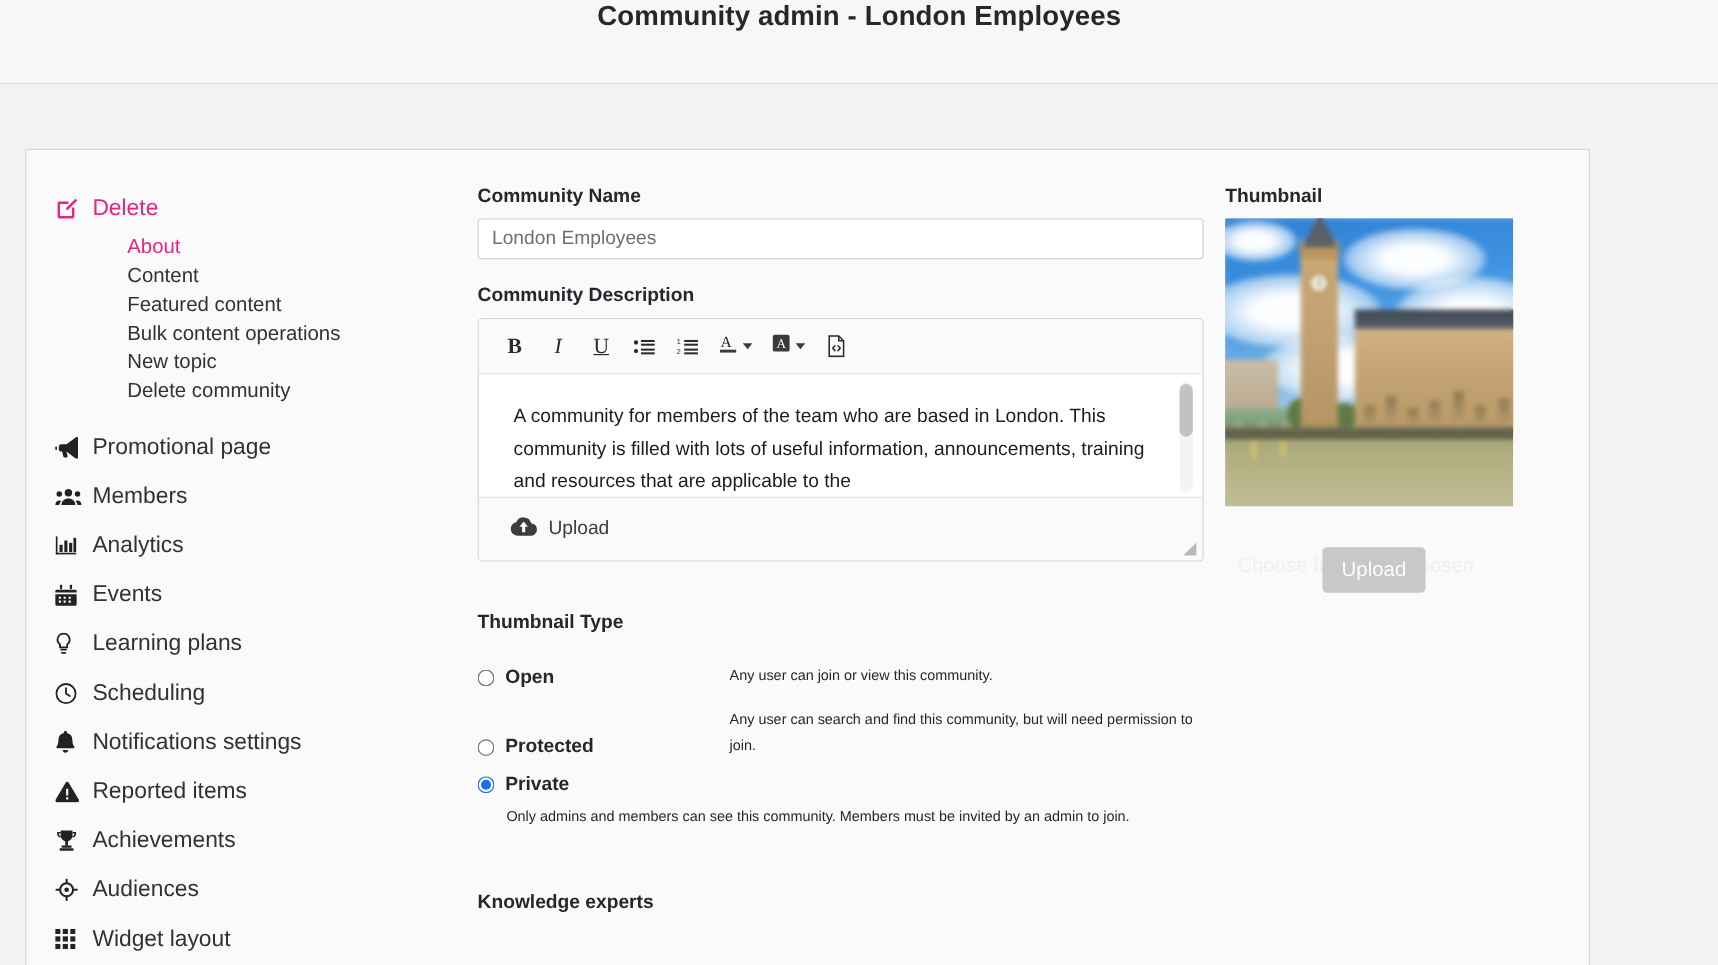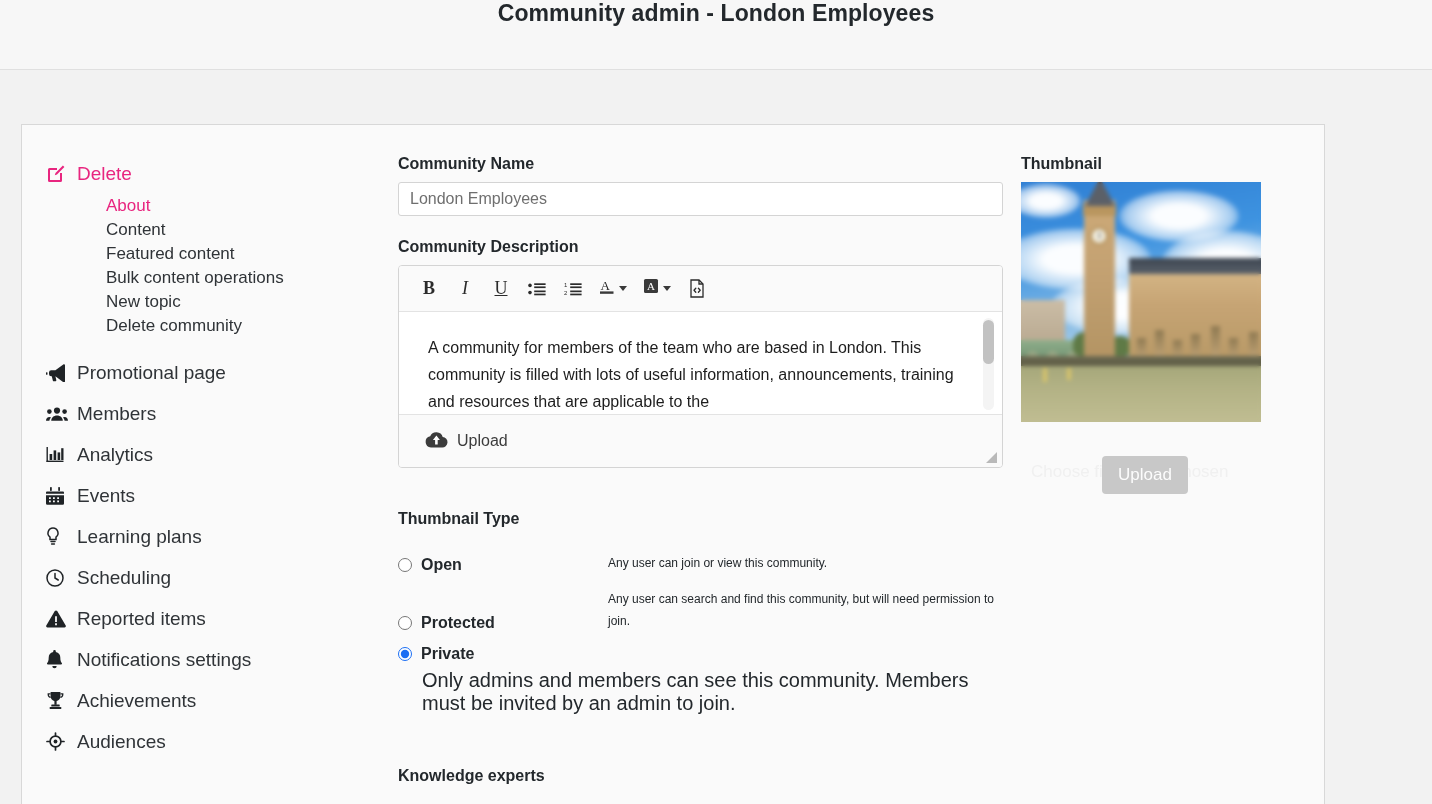--- a/index.html
+++ b/index.html
@@ -233,21 +233,21 @@
     color: #23282c;
     cursor: pointer;
   }
   .radio-desc {
     font-size: 12px;
     color: #23282c;
     line-height: 22px;
     padding-top: 1px;
   }
   .radio-desc-block {
-    font-size: 20px;
+    font-size: 12px;
     color: #23282c;
     line-height: 23px;
     padding-left: 24px;
     margin-top: 6px;
     max-width: 730px;
   }
 
   .spacer-56 { height: 52px; }
 
   
@@ -481,35 +481,35 @@
         <svg width="18" height="18" viewBox="0 0 18 18" fill="none" stroke="#1f2326" stroke-width="1.5">
           <circle cx="9" cy="9" r="8"></circle>
           <path d="M9 4.4V9l3.2 2" stroke-linecap="round"></path>
         </svg>
       </span>
       <span>Scheduling</span>
     </div>
 
     <div class="nav-item">
       <span class="nav-icon">
-        <svg width="20" height="18" viewBox="0 0 20 18" fill="#1f2326">
-          <path d="M11.2 1.1a1.4 1.4 0 0 0-2.4 0L.3 15.4A1.4 1.4 0 0 0 1.5 17.5h17a1.4 1.4 0 0 0 1.2-2.1L11.2 1.1Zm-2.1 5.2h1.8v5.6H9.1V6.3Zm0 7h1.8v2H9.1v-2Z" fill-rule="evenodd"></path>
-        </svg>
-      </span>
-      <span>Reported items</span>
-    </div>
-
-    <div class="nav-item">
-      <span class="nav-icon">
         <svg width="17" height="19" viewBox="0 0 17 19" fill="#1f2326">
           <path d="M8.5 0a1.3 1.3 0 0 1 1.3 1.3v.6a5.8 5.8 0 0 1 4.5 5.6c0 3.3.8 4.7 1.5 5.5.5.6.1 1.5-.7 1.5H1.9c-.8 0-1.2-.9-.7-1.5.7-.8 1.5-2.2 1.5-5.5a5.8 5.8 0 0 1 4.5-5.6v-.6A1.3 1.3 0 0 1 8.5 0Z"></path>
           <path d="M6.3 16.1h4.4a2.2 2.2 0 0 1-4.4 0Z"></path>
         </svg>
       </span>
       <span>Notifications settings</span>
+    </div>
+
+    <div class="nav-item">
+      <span class="nav-icon">
+        <svg width="20" height="18" viewBox="0 0 20 18" fill="#1f2326">
+          <path d="M11.2 1.1a1.4 1.4 0 0 0-2.4 0L.3 15.4A1.4 1.4 0 0 0 1.5 17.5h17a1.4 1.4 0 0 0 1.2-2.1L11.2 1.1Zm-2.1 5.2h1.8v5.6H9.1V6.3Zm0 7h1.8v2H9.1v-2Z" fill-rule="evenodd"></path>
+        </svg>
+      </span>
+      <span>Reported items</span>
     </div>
 
     <div class="nav-item">
       <span class="nav-icon">
         <svg width="19" height="19" viewBox="0 0 19 19" fill="#1f2326">
           <path d="M4.6 1h9.8v4.3c0 2.7-2.2 4.9-4.9 4.9S4.6 8 4.6 5.3V1Z"></path>
           <path d="M4.6 2.3H1.6v1.4c0 1.9 1.4 3.2 3 3.3V5.6c-.9-.1-1.6-.8-1.6-1.9v-.2h1.6V2.3Zm9.8 0h3v1.4c0 1.9-1.4 3.2-3 3.3V5.6c.9-.1 1.6-.8 1.6-1.9v-.2h-1.6V2.3Z"></path>
           <rect x="8.4" y="9.8" width="2.2" height="4"></rect>
           <rect x="5.3" y="13.6" width="8.4" height="1.8" rx=".5"></rect>
           <rect x="3.7" y="15.9" width="11.6" height="2.1" rx=".6"></rect>
@@ -522,20 +522,36 @@
       <span class="nav-icon">
         <svg width="19" height="19" viewBox="0 0 19 19" fill="none" stroke="#1f2326" stroke-width="1.7">
           <circle cx="9.5" cy="9.5" r="5.4"></circle>
           <circle cx="9.5" cy="9.5" r="1.9" fill="#1f2326" stroke="none"></circle>
           <path d="M9.5 1v2.6M9.5 15.4V18M1 9.5h2.6M15.4 9.5H18" stroke-linecap="round"></path>
         </svg>
       </span>
       <span>Audiences</span>
     </div>
 
+    <div class="nav-item">
+      <span class="nav-icon">
+        <svg width="17" height="17" viewBox="0 0 17 17" fill="#1f2326">
+          <rect x="0" y="0" width="4.3" height="4.3"></rect>
+            <rect x="6.3" y="0" width="4.3" height="4.3"></rect>
+            <rect x="12.6" y="0" width="4.3" height="4.3"></rect>
+          <rect x="0" y="6.3" width="4.3" height="4.3"></rect>
+            <rect x="6.3" y="6.3" width="4.3" height="4.3"></rect>
+            <rect x="12.6" y="6.3" width="4.3" height="4.3"></rect>
+          <rect x="0" y="12.6" width="4.3" height="4.3"></rect>
+            <rect x="6.3" y="12.6" width="4.3" height="4.3"></rect>
+            <rect x="12.6" y="12.6" width="4.3" height="4.3"></rect>
+        </svg>
+      </span>
+      <span>Widget layout</span>
+    </div>
   </nav>
 
   <div class="content">
 
     <div class="form-col">
 
       <label class="field-label">Community Name</label>
       <input class="text-input" type="text" placeholder="London Employees" style="">
 
       <div class="spacer-22"></div>

